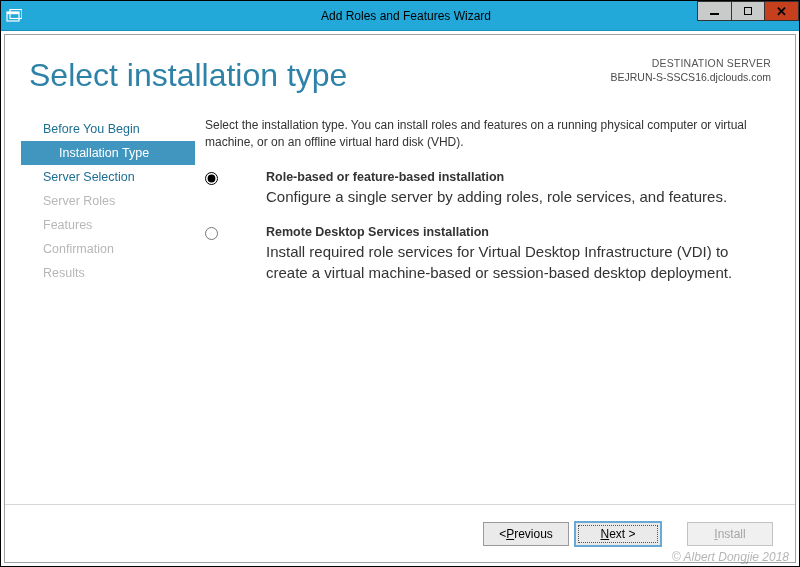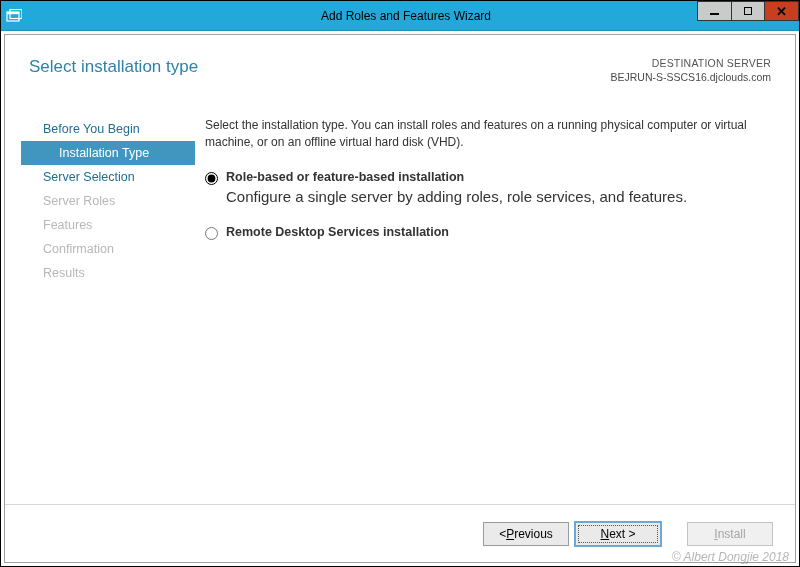--- a/index.html
+++ b/index.html
@@ -52,21 +52,21 @@
 
   
   .header {
     display: flex;
     justify-content: space-between;
     align-items: flex-start;
     padding: 22px 24px 8px 24px;
     height: 78px;
   }
   .header h1 {
-    font-size: 17px;
+    font-size: 32px;
     font-weight: 300;
     color: #2e82a8;
   }
   .dest-server { text-align: right; font-size: 10.5px; color: #4a4a4a; line-height: 1.3; }
   .dest-server .lbl { letter-spacing: 0.2px; color: #555; }
 
   
   .middle {
     display: flex;
     position: absolute;
@@ -94,21 +94,21 @@
   .nav-item.disabled { color: #b7b7b7; }
 
   .content {
     flex: 1;
     padding: 4px 24px 0 10px;
     font-size: 12px;
     color: #333;
   }
   .content .intro { line-height: 1.45; margin-bottom: 18px; }
 
-  .option { display: flex; align-items: flex-start; margin-bottom: 18px; }
+  .option { display: flex; align-items: flex-start; margin-bottom: 18px; gap: 40px; }
   .option input[type=radio] { margin-top: 2px; margin-right: 8px; accent-color: #000; }
   .opt-body { flex: 1; }
   .opt-title { font-weight: bold; font-size: 12.5px; margin-bottom: 2px; }
   .opt-desc { font-size: 15px; color: #333; line-height: 1.4; }
 
   
   .footer {
     position: absolute;
     left: 0; right: 0; bottom: 0;
     height: 58px;
@@ -197,20 +197,21 @@
         <div class="opt-body">
           <div class="opt-title">Role-based or feature-based installation</div>
           <div class="opt-desc">Configure a single server by adding roles, role services, and features.</div>
         </div>
       </label>
 
       <label class="option">
         <input type="radio" name="itype" style="">
         <div class="opt-body">
           <div class="opt-title">Remote Desktop Services installation</div>
+          <div class="opt-desc">Install required role services for Virtual Desktop Infrastructure (VDI) to create a virtual machine-based or session-based desktop deployment.</div>
         </div>
       </label>
     </div>
   </div>
 
   <div class="footer">
     <button class="btn">
         <span>&lt; </span>
         <span class="ul">P</span>
         <span>revious</span>

